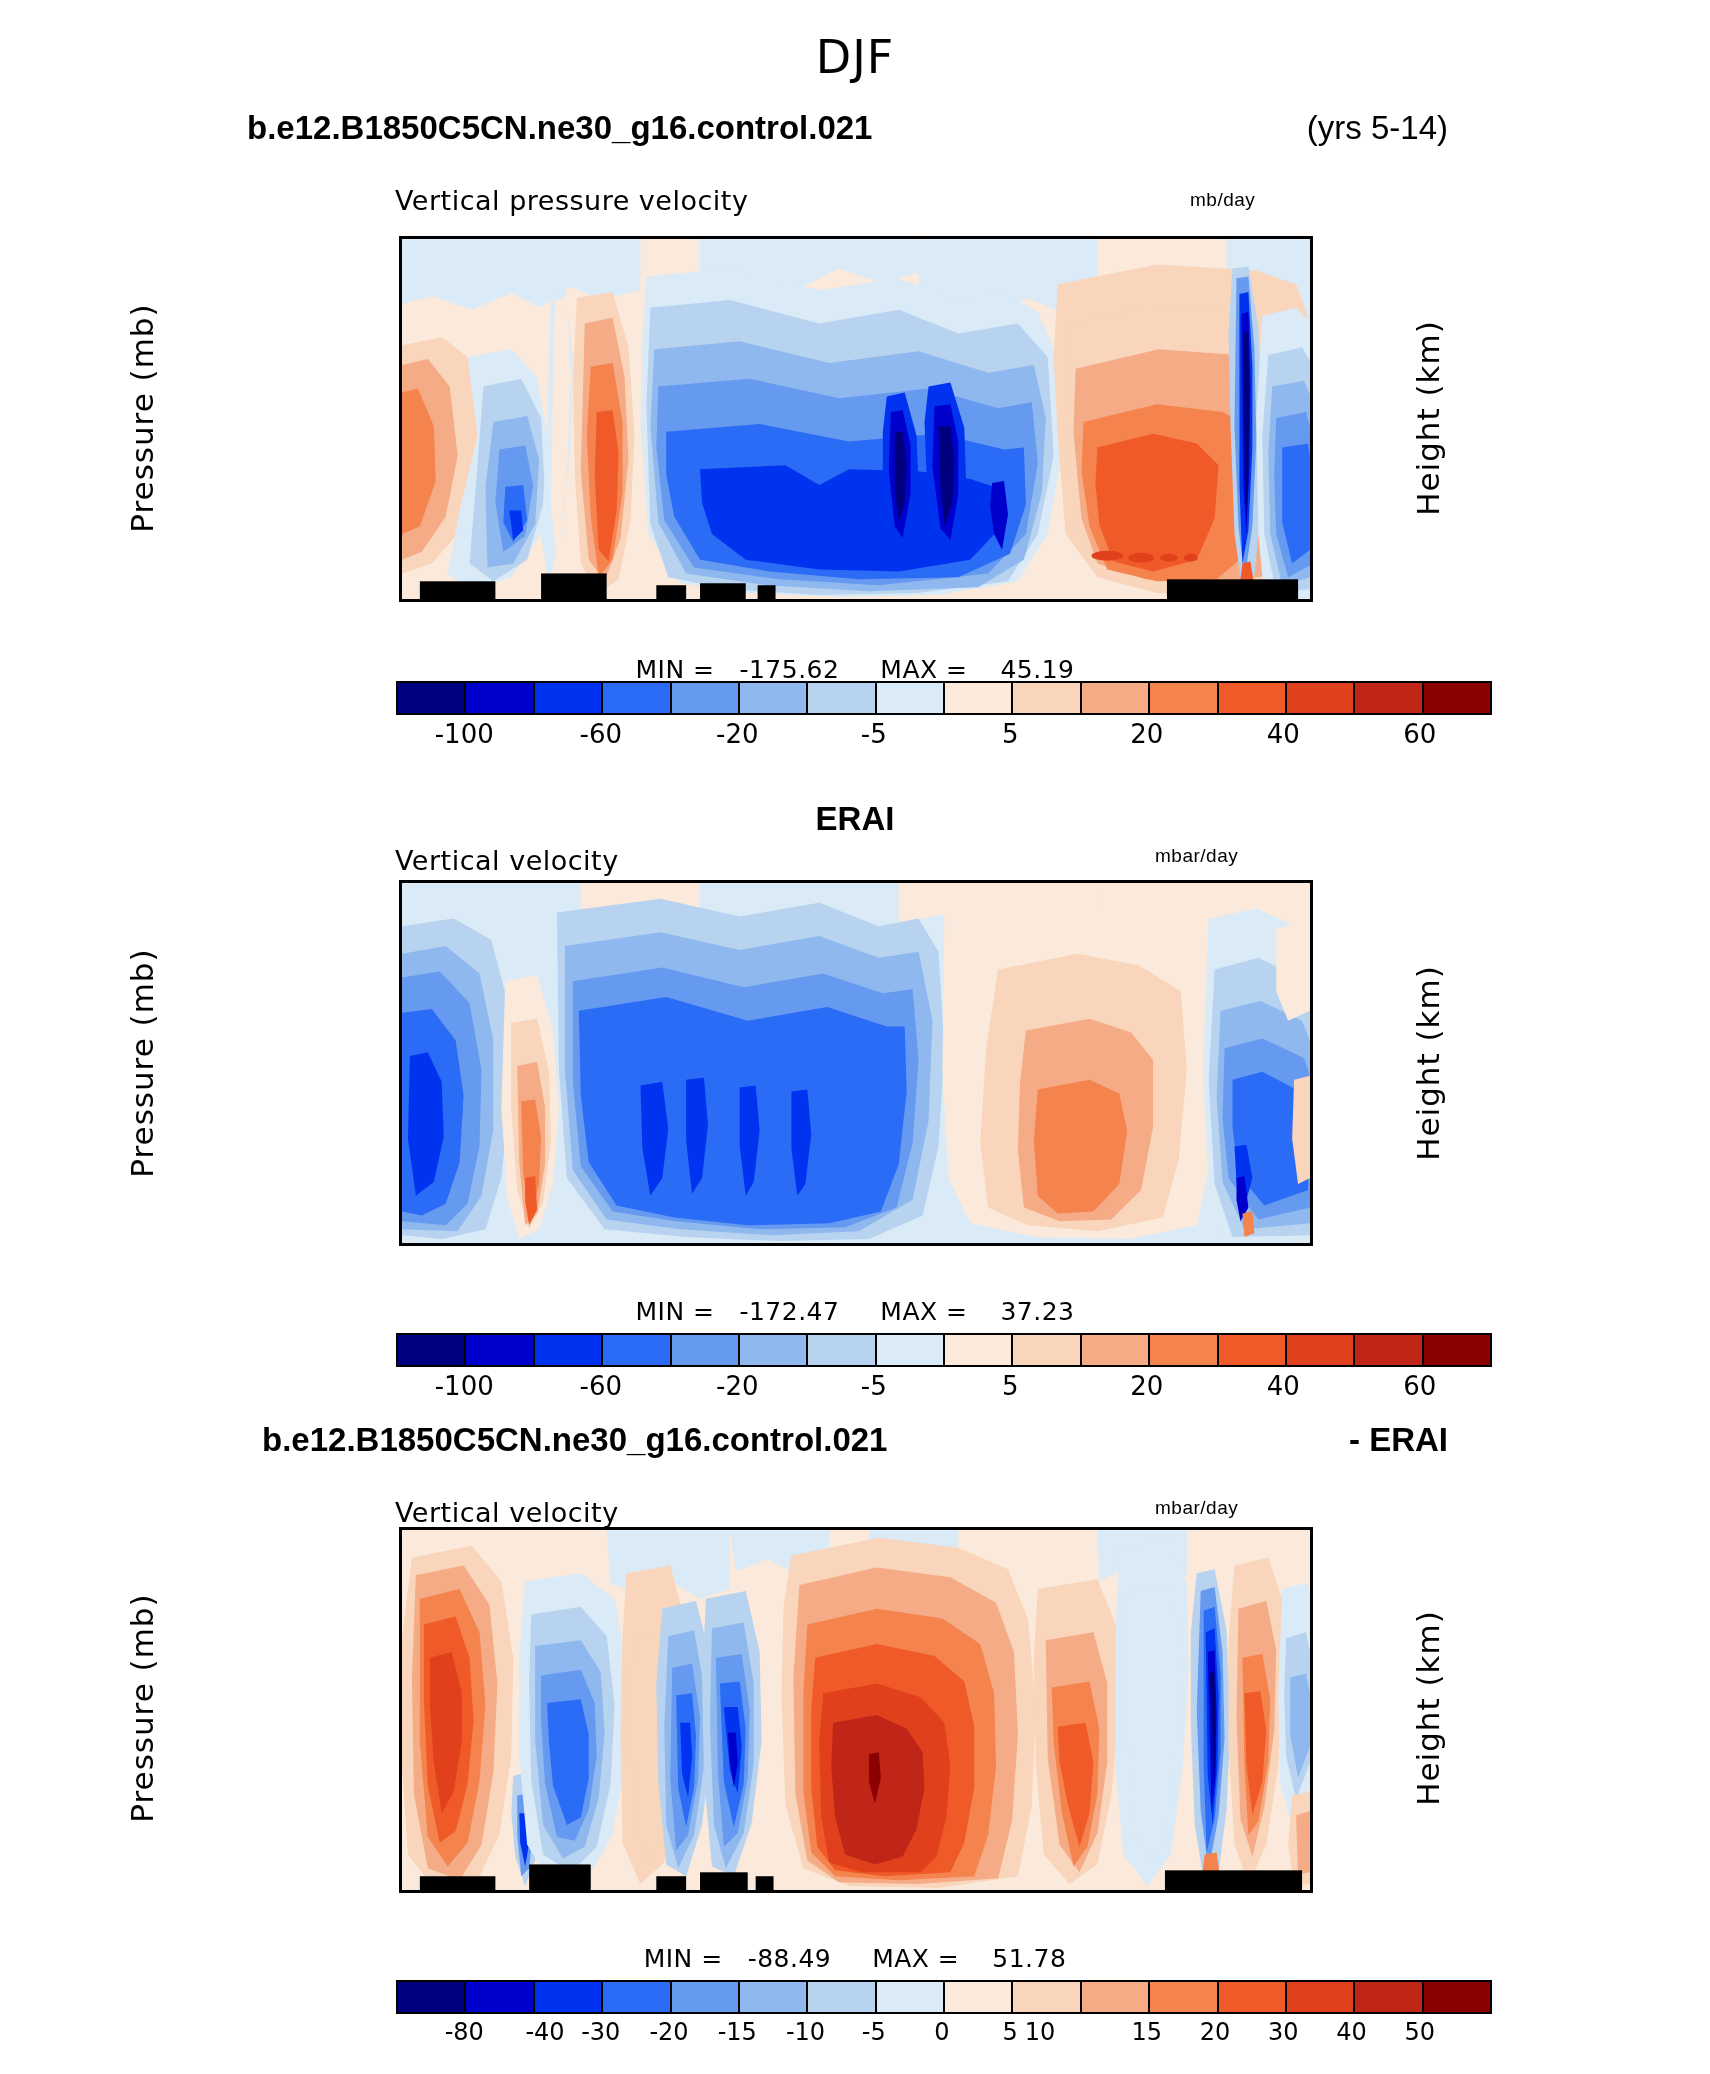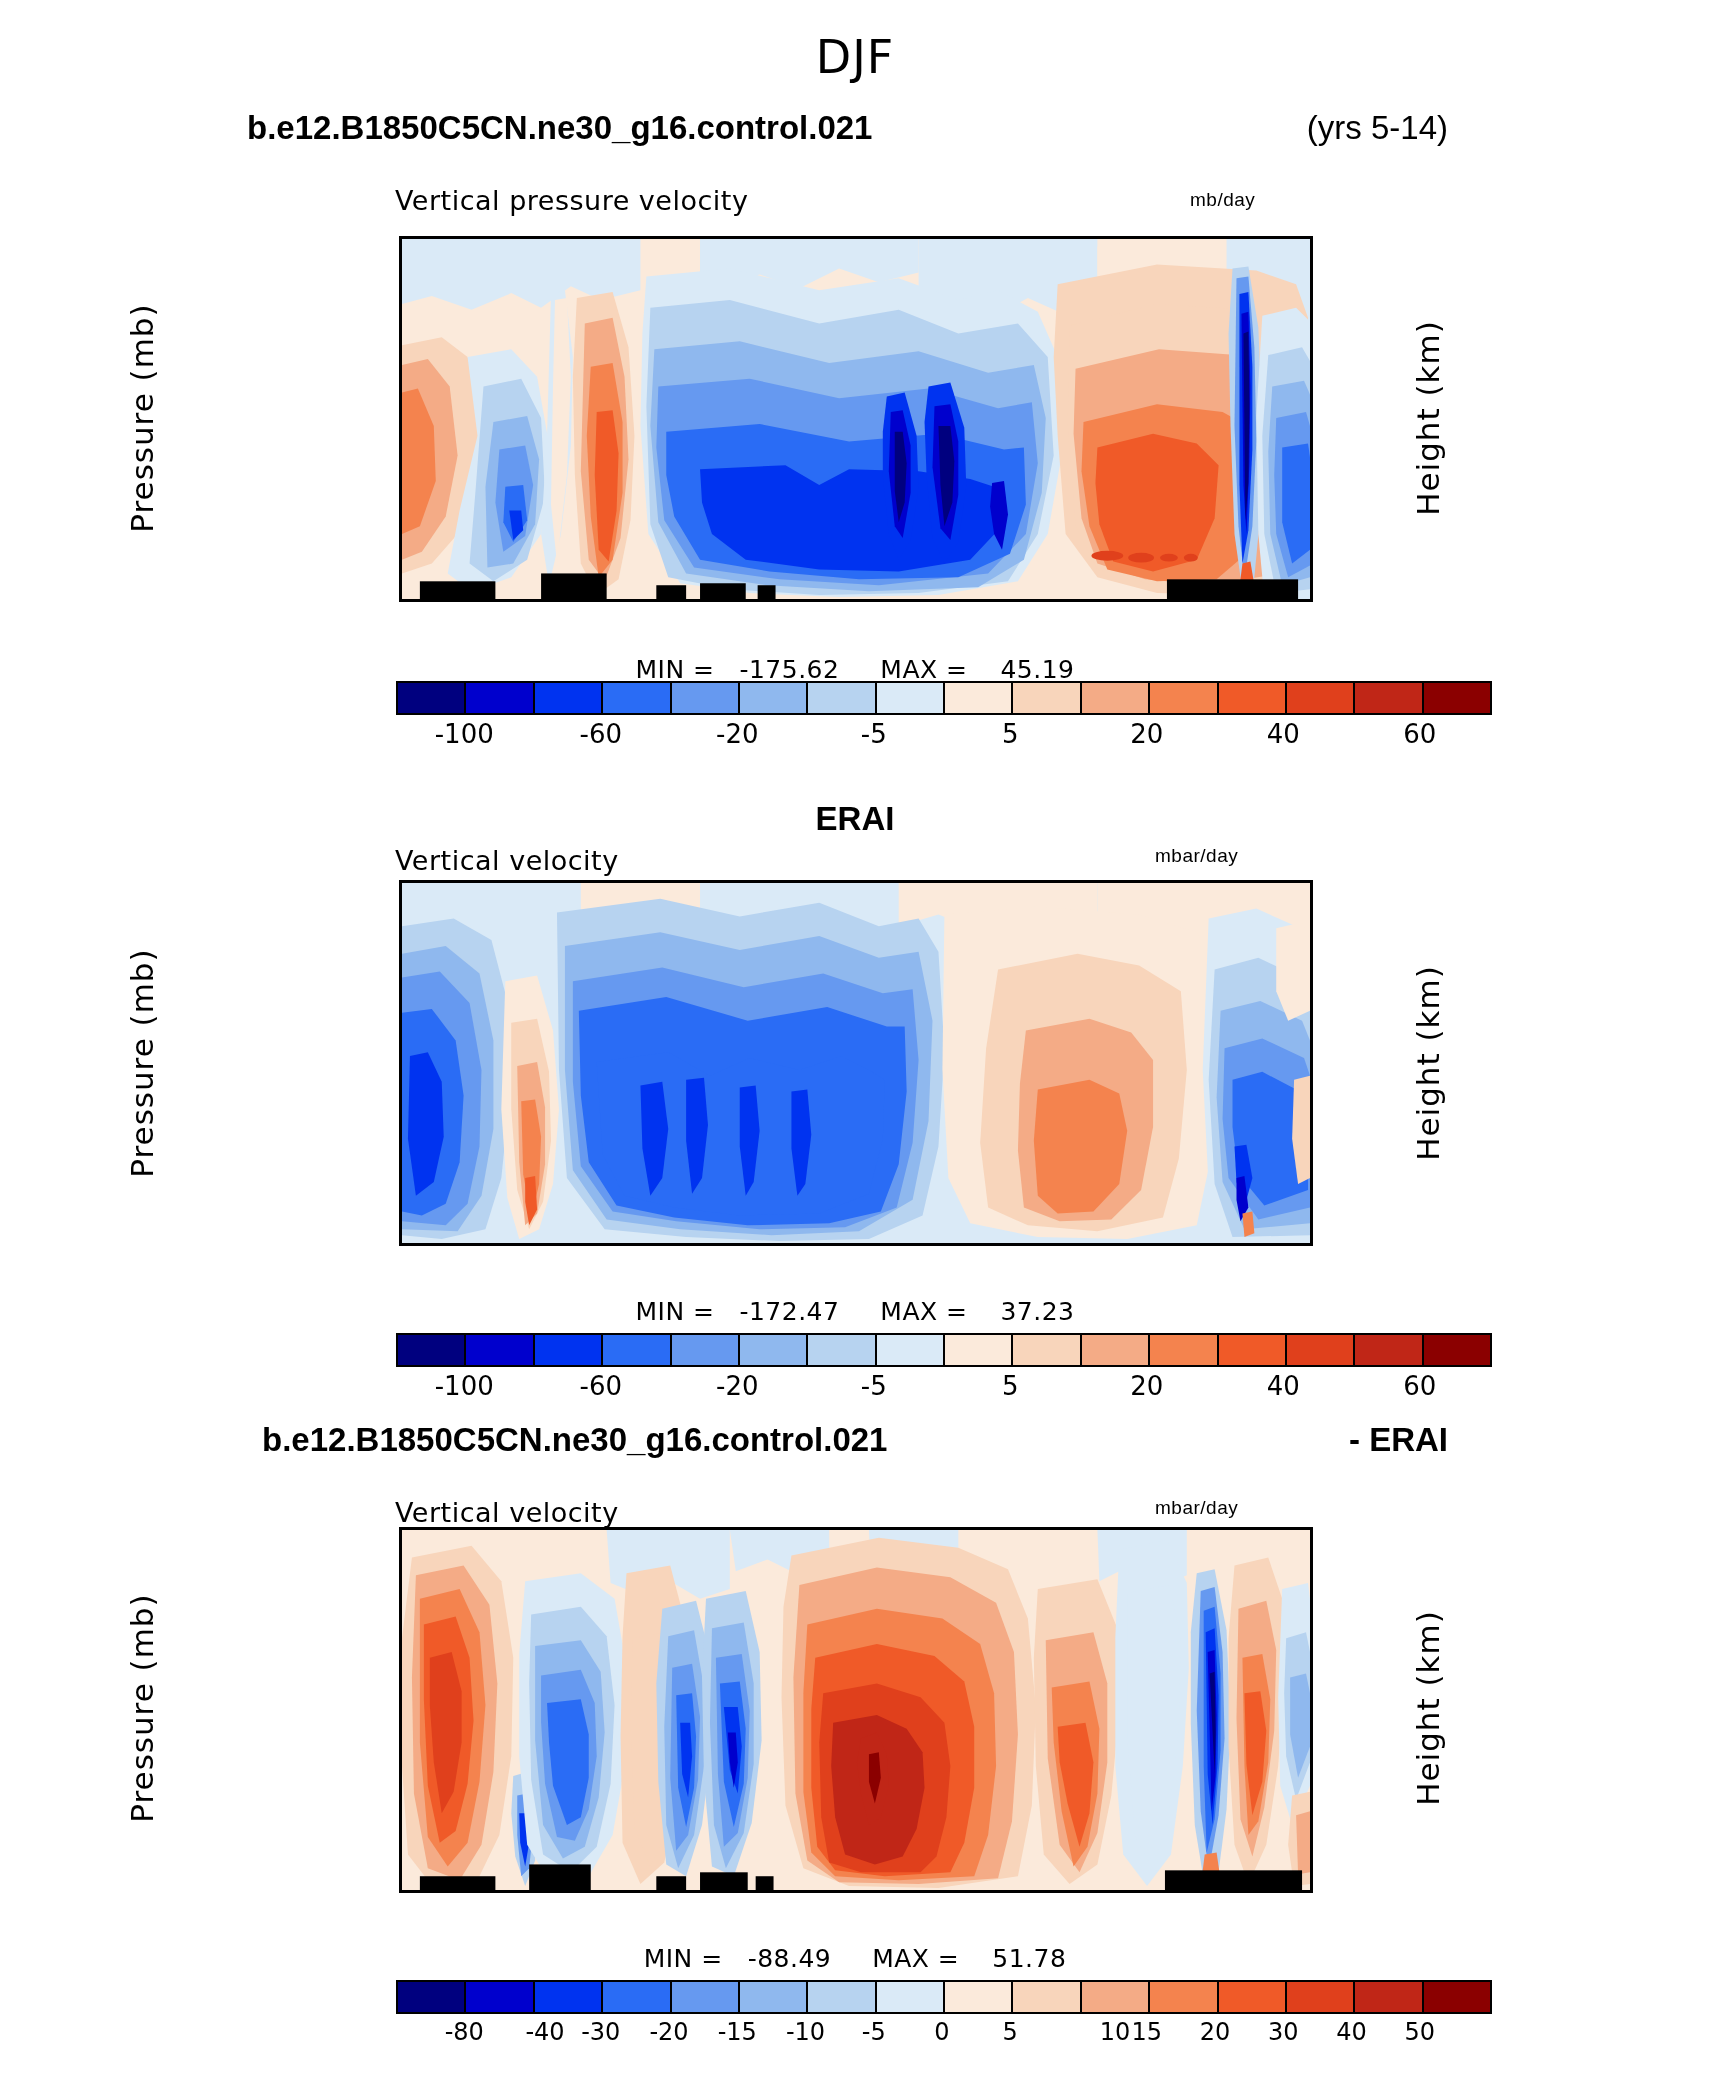--- a/index.html
+++ b/index.html
@@ -598,21 +598,21 @@
     <div class="cblabels" id="cbl3" style="left:396px;top:2018px;width:1092px;height:36px;">
         <span class="cblabel cbtick-sm" style="left: 68.25px;">-80</span>
         <span class="cblabel cbtick-sm" style="left: 149px;">-40</span>
         <span class="cblabel cbtick-sm" style="left: 204.75px;">-30</span>
         <span class="cblabel cbtick-sm" style="left: 273px;">-20</span>
         <span class="cblabel cbtick-sm" style="left: 341.25px;">-15</span>
         <span class="cblabel cbtick-sm" style="left: 409.5px;">-10</span>
         <span class="cblabel cbtick-sm" style="left: 477.75px;">-5</span>
         <span class="cblabel cbtick-sm" style="left: 546px;">0</span>
         <span class="cblabel cbtick-sm" style="left: 614.25px;">5</span>
-        <span class="cblabel cbtick-sm" style="left: 719px;">10</span>
+        <span class="cblabel cbtick-sm" style="left: 644px;">10</span>
         <span class="cblabel cbtick-sm" style="left: 750.75px;">15</span>
         <span class="cblabel cbtick-sm" style="left: 819px;">20</span>
         <span class="cblabel cbtick-sm" style="left: 887.25px;">30</span>
         <span class="cblabel cbtick-sm" style="left: 955.5px;">40</span>
         <span class="cblabel cbtick-sm" style="left: 1023.75px;">50</span>
       </div>
   </div>
 
 </div>
 

